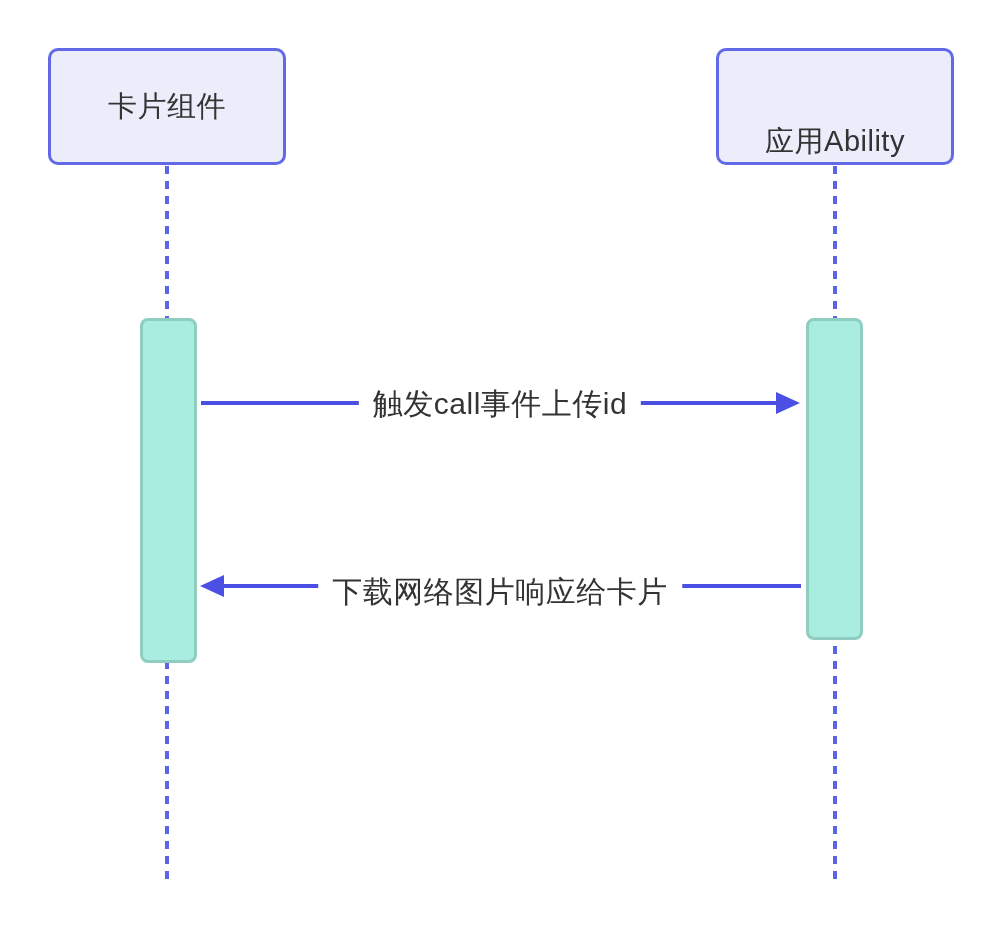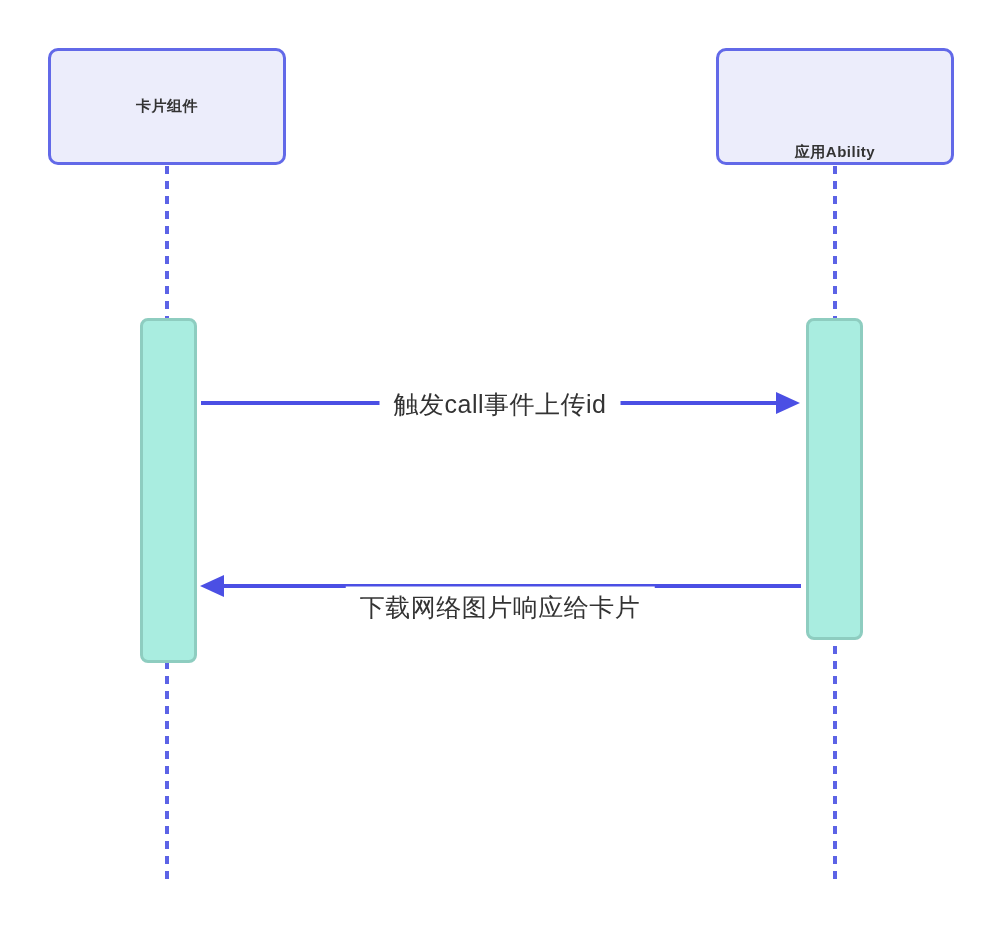--- a/index.html
+++ b/index.html
@@ -44,24 +44,23 @@
     width: 238px; height: 117px;
     background: var(--actor-fill);
     border: 3px solid var(--actor-border);
     border-radius: 10px;
     display: flex; align-items: center; justify-content: center;
     z-index: 4;
   }
   #actor-left  { left: 48px;  top: 48px; }
   #actor-right { left: 716px; top: 48px; align-items: flex-end; }
   .actor span {
-    font-size: 15px;
+    font-size: 29px;
     color: var(--text);
     letter-spacing: 0.5px;
-    font-weight: bold;
   }
 
   
   .activation {
     position: absolute;
     width: 57px;
     background: var(--activation-fill);
     border: 3px solid var(--activation-border);
     border-radius: 8px;
     z-index: 2;
@@ -97,28 +96,28 @@
   }
   #msg1-arrowhead { left: 776px; top: 392px; }
   #msg2-arrowhead { left: 200px; top: 575px; }
 
   
   .msg-label {
     position: absolute;
     transform: translate(-50%, -50%);
     background: var(--background);
     padding: 4px 14px;
-    font-size: 25px;
+    font-size: 30px;
     color: var(--text);
     white-space: nowrap;
     z-index: 3;
     letter-spacing: 0.5px;
   }
   #msg1-label { left: 500px; top: 404px; }
-  #msg2-label { left: 500px; top: 607px; }
+  #msg2-label { left: 500px; top: 592px; }
 </style>
 </head>
 <body>
 
 <div class="canvas">
 
   <div class="lifeline" id="lifeline-left"></div>
   <div class="lifeline" id="lifeline-right"></div>
 
   <div class="activation" id="activation-left"></div>

